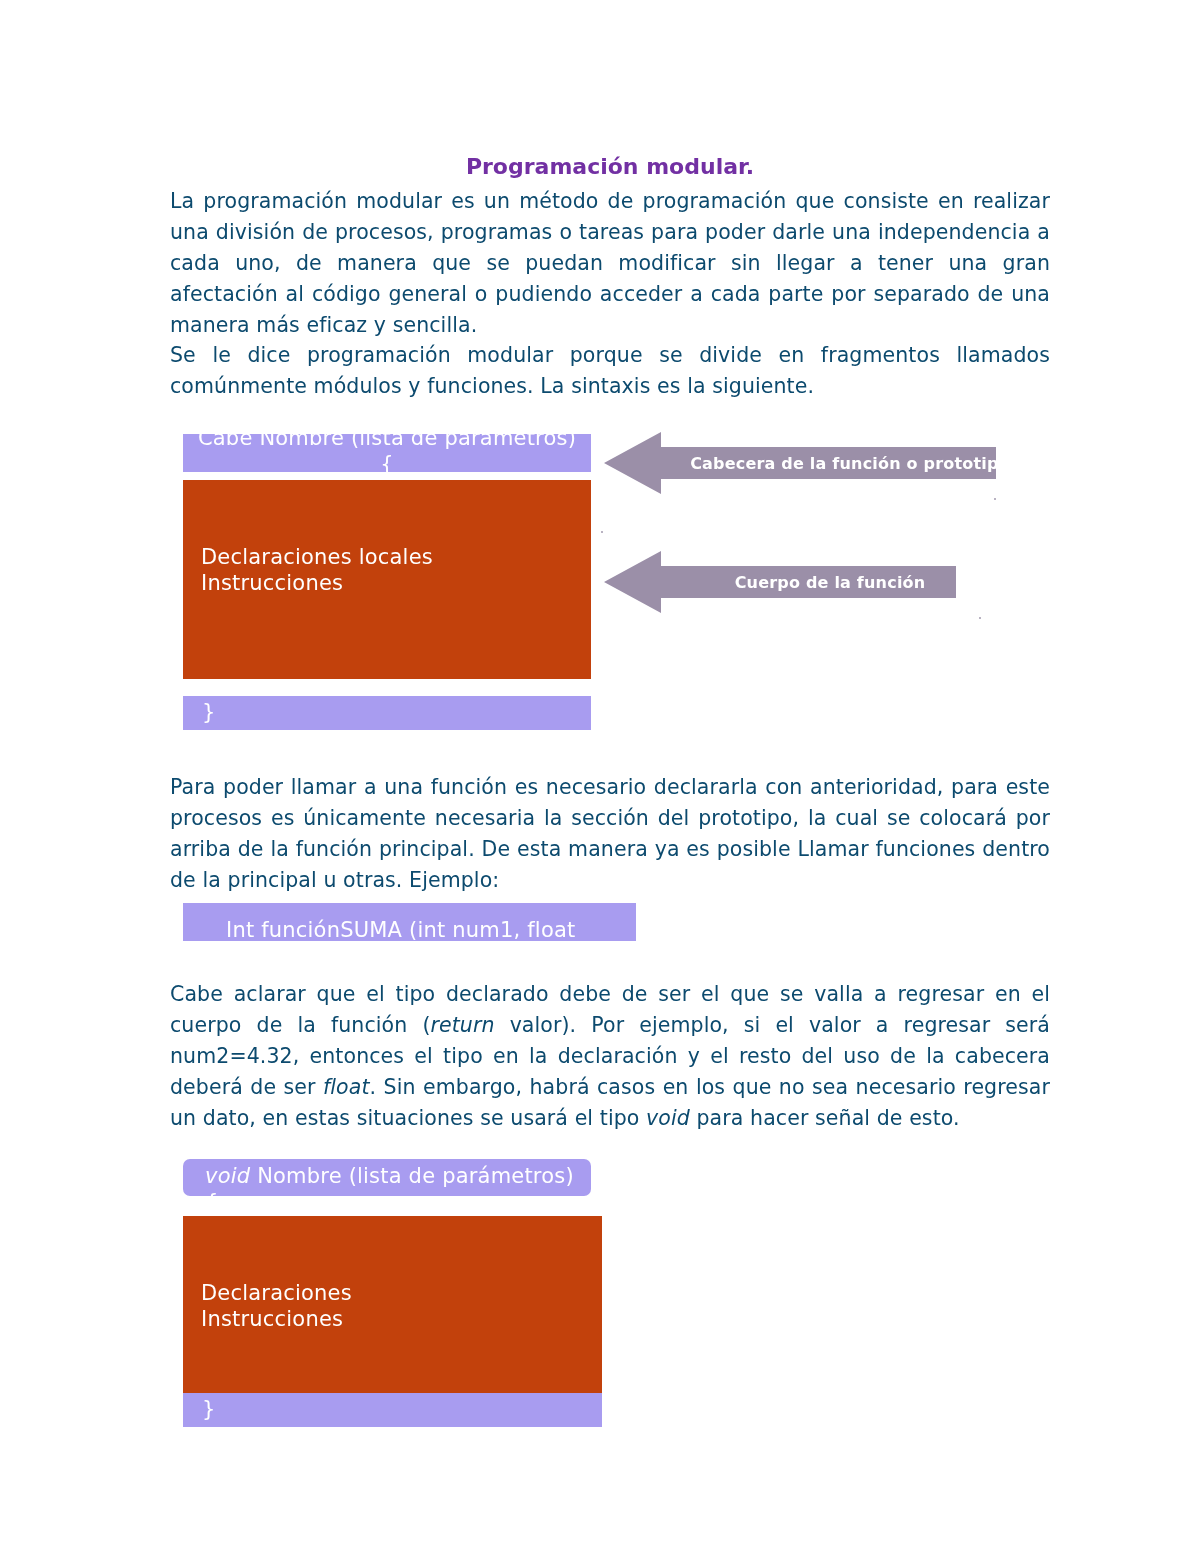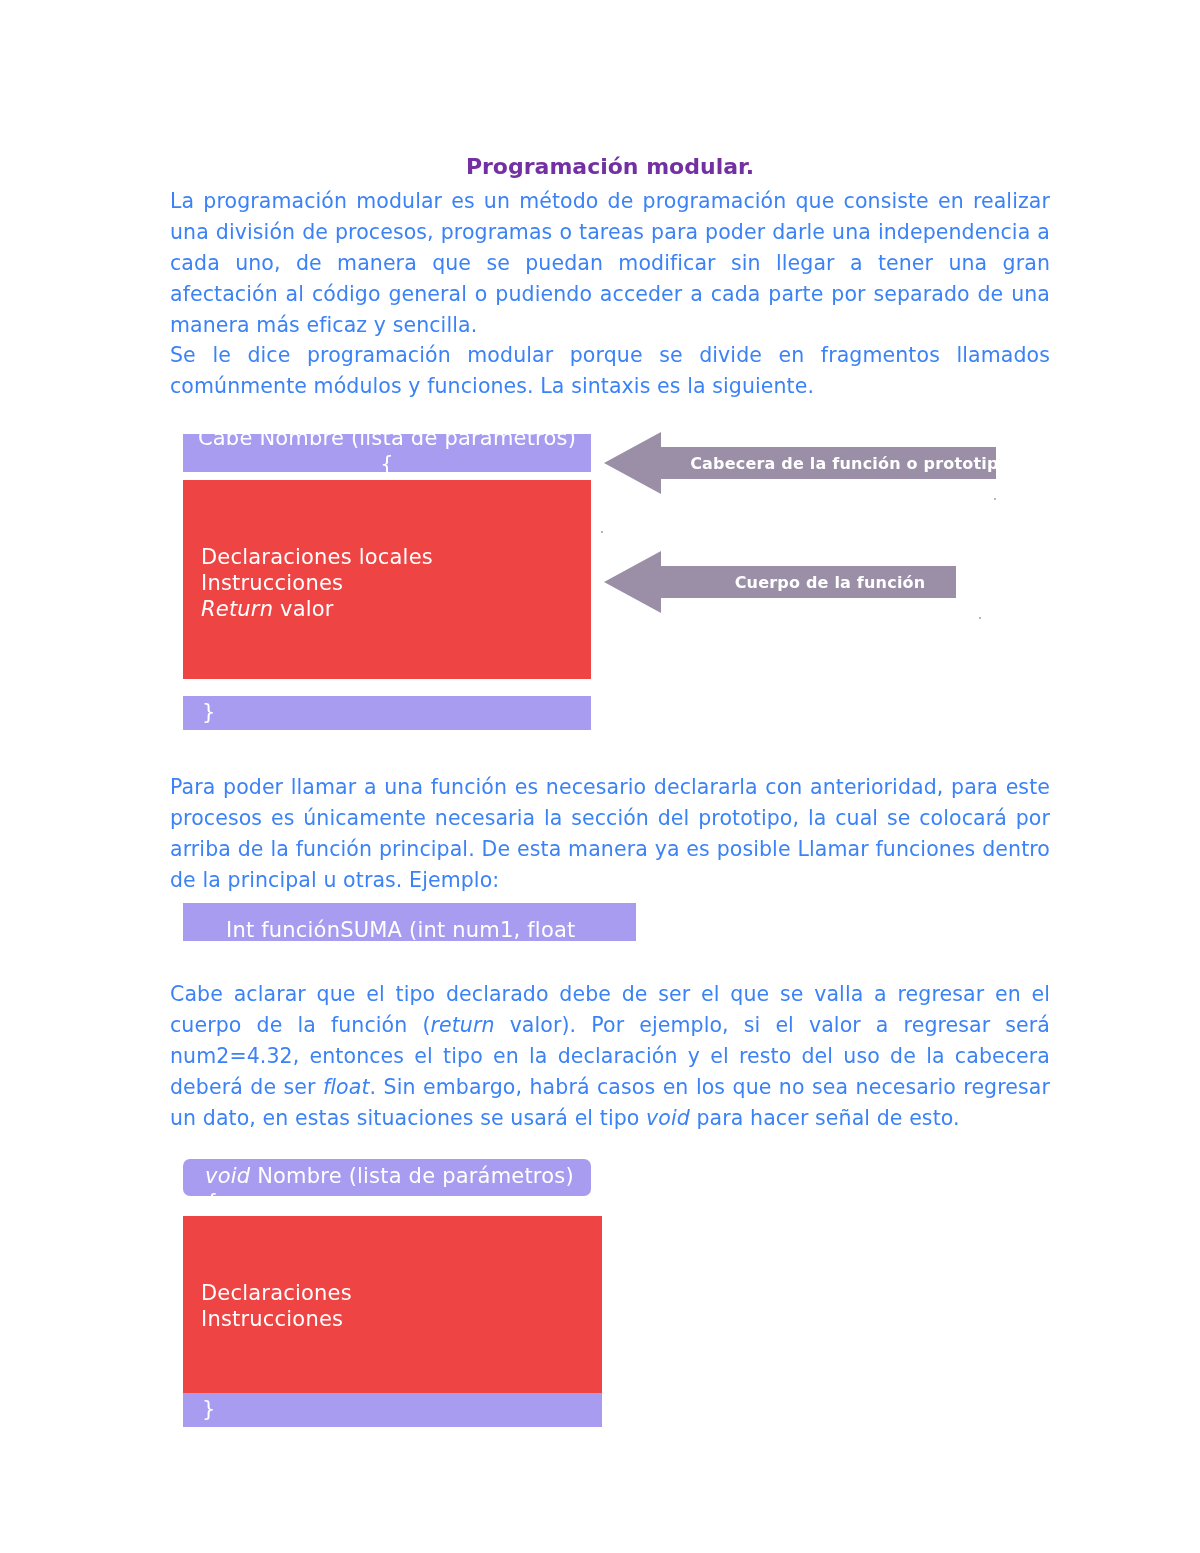--- a/index.html
+++ b/index.html
@@ -38,21 +38,21 @@
   }
 
   
   .para {
     position: absolute;
     left: 170px;
     width: 880px;
     font-size: 20.5px;
     line-height: 31px;
     text-align: justify;
-    color: #3b82f6;
+    color: #0c4a6e;
     letter-spacing: 0.1px;
   }
   .para i { font-style: italic; }
 
   #para-1 { top: 186px; }
   #para-2 { top: 340px; }
   #para-3 { top: 772px; }
   #para-4 { top: 979px; }
 
   
@@ -60,21 +60,21 @@
 
   .box {
     position: absolute;
     box-sizing: border-box;
     color: #ffffff;
     font-size: 21px;
     line-height: 26px;
     letter-spacing: 0.2px;
   }
   .box-purple { background: #a89cf0; }
-  .box-blue   { background: #ef4444; }
+  .box-blue   { background: #c2410c; }
   .box i { font-style: italic; }
 
   
   #d1-header {
     left: 183px; top: 434px; width: 408px; height: 38px;
     text-align: center;
     padding-top: 0px;
   }
   #d1-header .hdr-line1 {
     position: absolute; left: 0; top: -9px; width: 100%;
@@ -162,21 +162,20 @@
   <div class="diagram">
 
     <div class="box box-purple" id="d1-header">
       <span class="hdr-line1">Cabe Nombre (lista de parámetros)</span>
       <span class="hdr-line2">{</span>
     </div>
 
     <div class="box box-blue" id="d1-body">
       <span class="line">Declaraciones locales</span>
       <span class="line">Instrucciones</span>
-      <span class="line"><i>Return</i><span> valor</span></span>
     </div>
 
     <div class="box box-purple" id="d1-footer">}</div>
 
     <div class="arrow" id="arrow-1">
       <svg width="392" height="62" viewBox="0 0 392 62" aria-hidden="true">
         <polygon points="0,31 57,0 57,15 392,15 392,47 57,47 57,62" fill="#9b8fa8"></polygon>
       </svg>
       <div class="arrow-label">Cabecera de la función o prototipo</div>
     </div>

